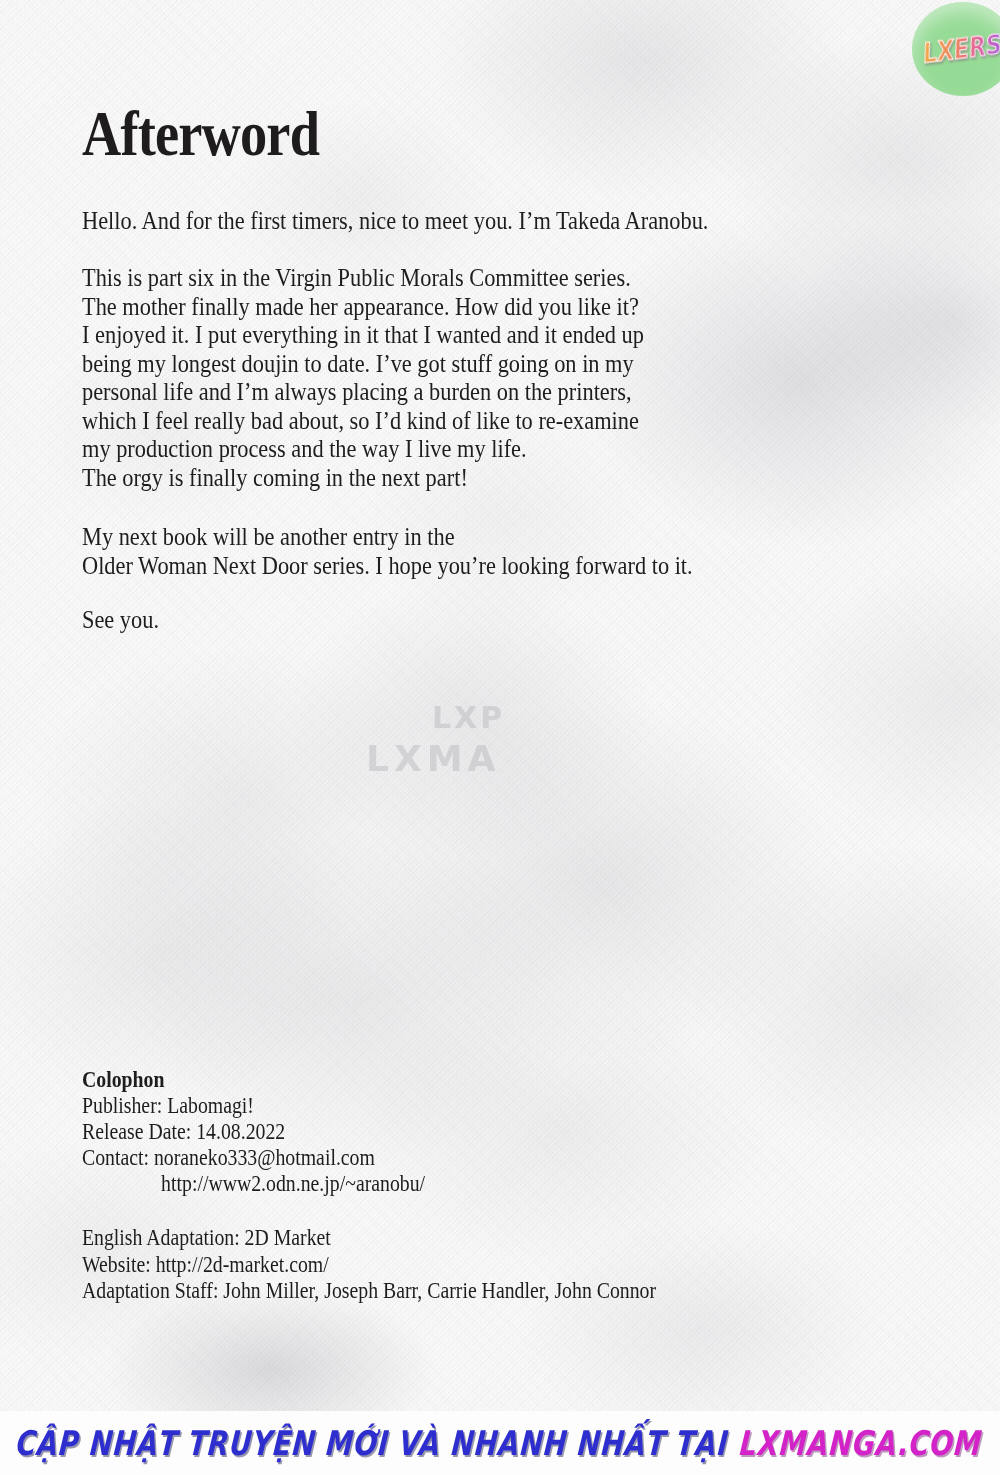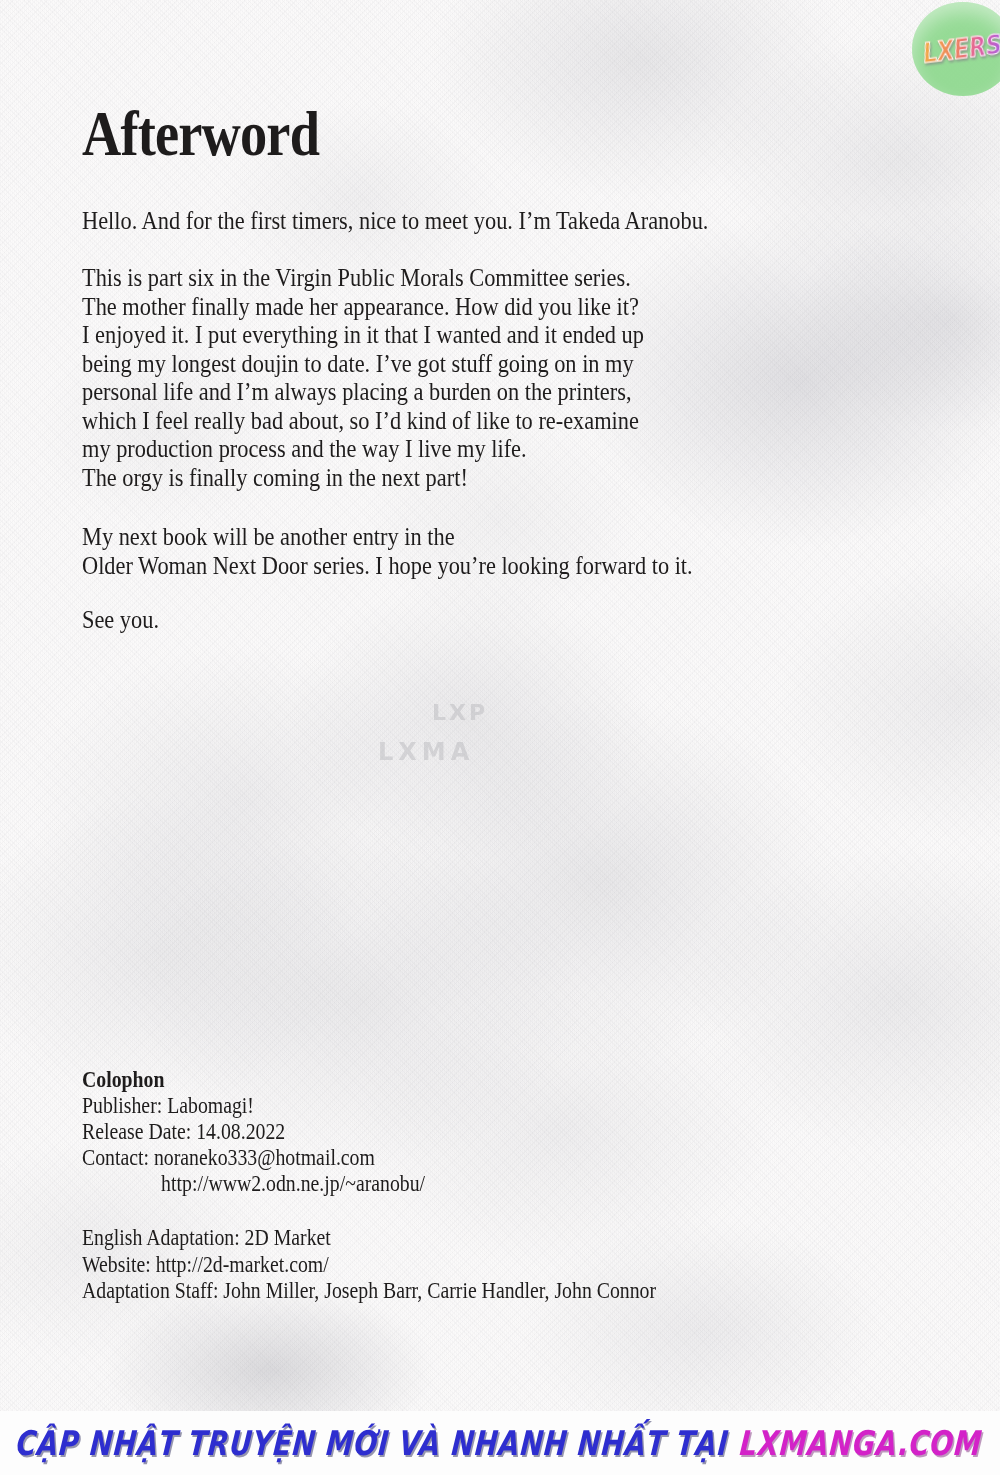--- a/index.html
+++ b/index.html
@@ -56,22 +56,22 @@
   }
   .p1{top:207px;}
   .p2{top:264px;}
   .p3{top:523px;}
   .p4{top:606px;}
   .watermark{
     position:absolute;z-index:2;
     font-family:"DejaVu Sans", sans-serif;font-weight:700;
     color:rgba(185,185,190,.50);
   }
-  .wm1{left:432px;top:700px;font-size:22px;letter-spacing:3px;}
-  .wm2{left:378px;top:738px;font-size:24px;letter-spacing:5px;}
+  .wm1{left:432px;top:700px;font-size:30px;letter-spacing:3px;}
+  .wm2{left:366px;top:738px;font-size:36px;letter-spacing:5px;}
   .colophon{
     position:absolute;left:82px;top:1067px;z-index:3;
     font-size:23px;line-height:26px;
     transform:scaleX(.86);transform-origin:0 0;width:800px;
   }
   .colophon .heading{font-weight:700;}
   .colophon .indent{padding-left:92px;}
   .adaptation{
     position:absolute;left:82px;top:1225px;z-index:3;
     font-size:23px;line-height:26.5px;

